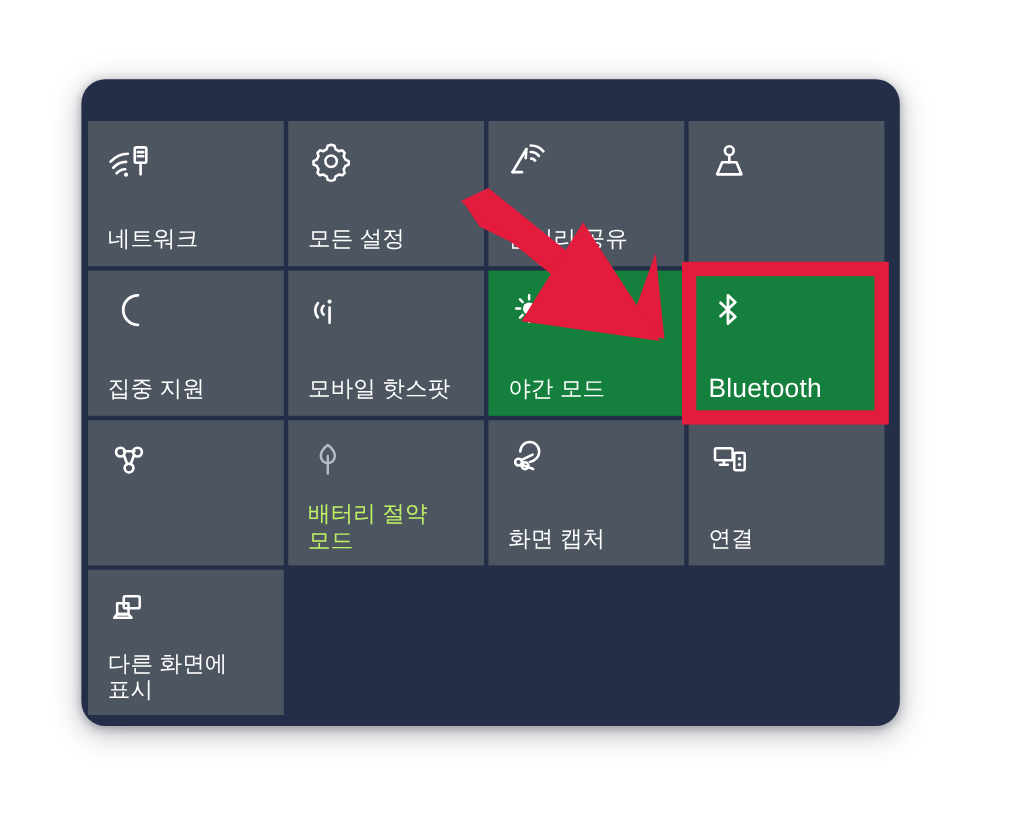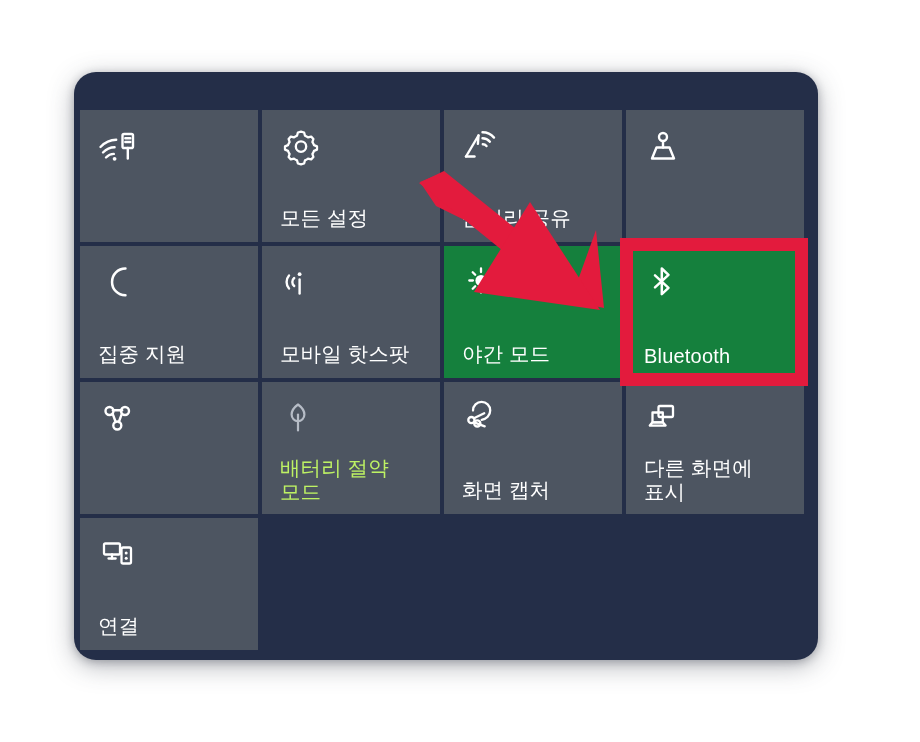--- a/index.html
+++ b/index.html
@@ -65,21 +65,21 @@
     bottom:12px;
     right:10px;
     color:#ffffff;
     font-size:20.5px;
     line-height:1.16;
     letter-spacing:.1px;
     word-break:keep-all;
   }
   .tile.dim .tile-label{color:#bef264;}
   .tile-label.two-line{bottom:10px;}
-  .tile-label.latin{font-size:20px;letter-spacing:.2px;line-height:1.22;margin-top:12px;}
+  .tile-label.latin{font-size:24px;letter-spacing:.2px;line-height:1.22;margin-top:12px;}
 
   svg.ico{width:100%;height:100%;display:block;}
 
   
   #highlight{
     position:absolute;
     left:620px;top:238px;
     width:188px;height:148px;
     border:13px solid #e31b3d;
     box-sizing:border-box;
@@ -112,20 +112,21 @@
             <svg class="ico" viewBox="0 0 42 40" fill="none" stroke="currentColor" stroke-width="2.4" stroke-linecap="round">
               <path d="M5 26.5c3.2-3.4 7.3-5.3 11.6-5.3"></path>
               <path d="M2.5 21c4.4-4.6 9.9-7.2 15.7-7.2"></path>
               <path d="M8 31.5c2.2-2.3 4.9-3.6 7.8-3.6"></path>
               <circle cx="16.6" cy="32.8" r="1.9" fill="currentColor" stroke="none"></circle>
               <rect x="24.5" y="8" width="10.5" height="14" rx="1.6"></rect>
               <path d="M27.3 12.3h5M27.3 16h5"></path>
               <path d="M29.8 22v10.5"></path>
             </svg>
           </span>
+          <span class="tile-label">네트워크</span>
         </div>
 
         <div class="tile">
           <span class="tile-icon">
             <svg class="ico" viewBox="0 0 42 40" fill="none" stroke="currentColor" stroke-width="2.3" stroke-linejoin="round">
               <path d="M21 5.6l3.1.9.9 3.2a11.6 11.6 0 013 1.75l3.2-.8 2.2 2.3-1 3.1c.67.94 1.2 1.97 1.6 3.06l3 1.3v3.2l-3 1.3a11.7 11.7 0 01-1.6 3.06l1 3.1-2.2 2.3-3.2-.8a11.6 11.6 0 01-3 1.75l-.9 3.2-3.1.9-3.1-.9-.9-3.2a11.6 11.6 0 01-3-1.75l-3.2.8-2.2-2.3 1-3.1a11.7 11.7 0 01-1.6-3.06l-3-1.3v-3.2l3-1.3c.4-1.09.93-2.12 1.6-3.06l-1-3.1 2.2-2.3 3.2.8a11.6 11.6 0 013-1.75l.9-3.2z"></path>
               <circle cx="21" cy="20.6" r="5.2"></circle>
             </svg>
           </span>
           <span class="tile-label">모든 설정</span>
@@ -222,47 +223,47 @@
         <div class="tile">
           <span class="tile-icon">
             <svg class="ico" viewBox="0 0 42 40" fill="none" stroke="currentColor" stroke-width="2.3" stroke-linecap="round" stroke-linejoin="round">
               <path d="M11 12.5a8.6 8.6 0 0117.2 0c0 2.5-.9 4.6-2.5 6.3-1.6 1.7-3.4 2.7-6 3.1"></path>
               <circle cx="9.4" cy="22.1" r="3.1"></circle>
               <circle cx="15.3" cy="25.4" r="3.1"></circle>
               <path d="M11.9 20.2l10.3-5M12.2 24.4l10.5 4"></path>
             </svg>
           </span>
           <span class="tile-label">화면 캡처</span>
-        </div>
-
-        <div class="tile">
-          <span class="tile-icon">
-            <svg class="ico" viewBox="0 0 42 40" fill="none" stroke="currentColor" stroke-width="2.3" stroke-linecap="round" stroke-linejoin="round">
-              <rect x="14.5" y="8" width="14.5" height="11" rx="1.4"></rect>
-              <path d="M8.5 14.5h10.3v9.8H8.5z"></path>
-              <path d="M5.8 27.6h15.8l-2.8-3.3H8.5z"></path>
-            </svg>
-          </span>
-          <span class="tile-label two-line">다른 화면에 표시</span>
         </div>
 
         <div class="tile">
           <span class="tile-icon">
             <svg class="ico" viewBox="0 0 42 40" fill="none" stroke="currentColor" stroke-width="2.3" stroke-linecap="round" stroke-linejoin="round">
               <rect x="6" y="9.5" width="16" height="11" rx="1.4"></rect>
               <path d="M10.5 24.5h7.2"></path>
               <path d="M14 20.5v4"></path>
               <rect x="23.5" y="13.5" width="9.5" height="16" rx="1.6"></rect>
               <circle cx="28.2" cy="19" r="1.5" fill="currentColor" stroke="none"></circle>
               <circle cx="28.2" cy="24.3" r="1.5" fill="currentColor" stroke="none"></circle>
             </svg>
           </span>
           <span class="tile-label">연결</span>
         </div>
 
+        <div class="tile">
+          <span class="tile-icon">
+            <svg class="ico" viewBox="0 0 42 40" fill="none" stroke="currentColor" stroke-width="2.3" stroke-linecap="round" stroke-linejoin="round">
+              <rect x="14.5" y="8" width="14.5" height="11" rx="1.4"></rect>
+              <path d="M8.5 14.5h10.3v9.8H8.5z"></path>
+              <path d="M5.8 27.6h15.8l-2.8-3.3H8.5z"></path>
+            </svg>
+          </span>
+          <span class="tile-label two-line">다른 화면에 표시</span>
+        </div>
+
         <div class="tile empty"></div>
         <div class="tile empty"></div>
 
       </div>
     </div>
   </div>
 
   <div id="arrow">
     <svg viewBox="0 0 220 150" xmlns="http://www.w3.org/2000/svg">
       <polygon points="20,14 44,4 178,112 196,62 204,140 126,124 170,104 36,38" fill="#e31b3d"></polygon>

